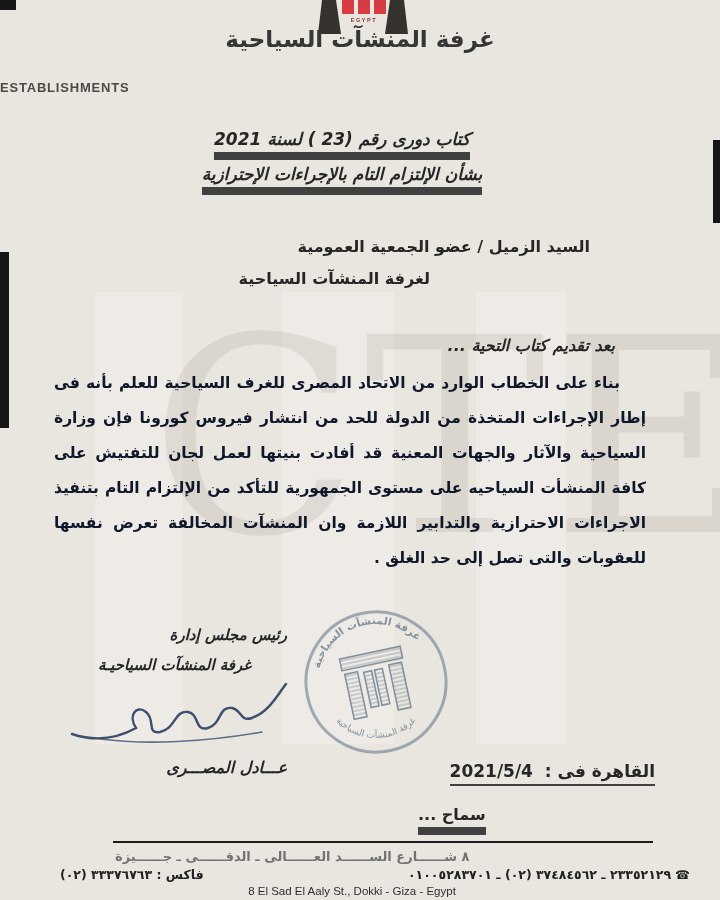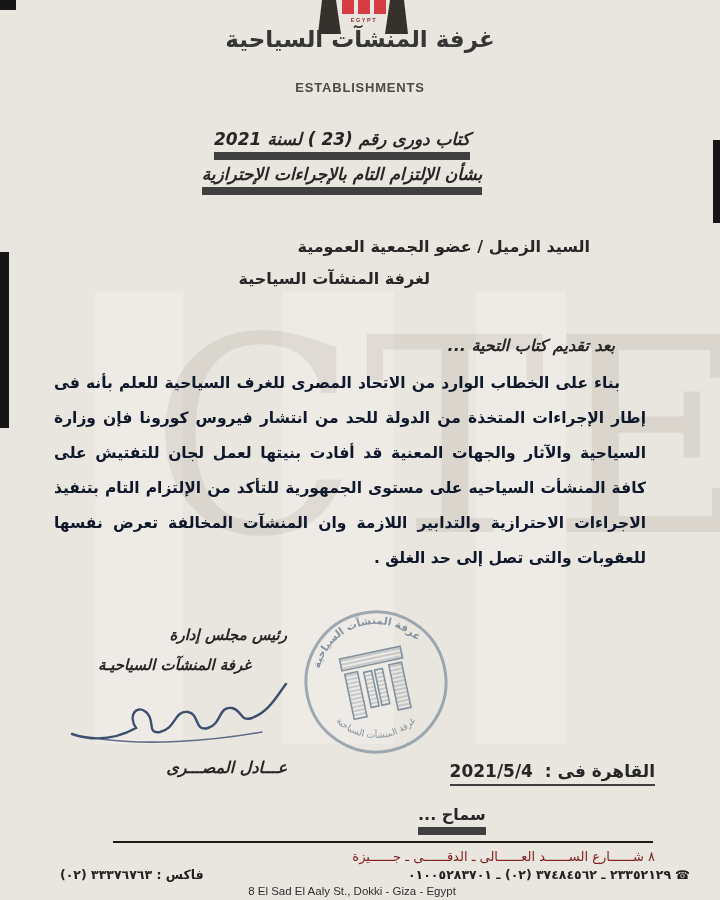--- a/index.html
+++ b/index.html
@@ -23,21 +23,21 @@
   .mark-l{left:0;top:252px;width:9px;height:176px}
   .mark-r{left:713px;top:140px;width:7px;height:83px}
 
   
   .logo{position:absolute;left:303px;top:0;width:120px;height:46px}
   .egypt-label{font-family:"Liberation Sans",sans-serif;font-weight:bold;font-size:5.5px;letter-spacing:1.6px;fill:#8a3030;}
   .pylon{fill:var(--logo-dark,#35322e);}
   .redblock{fill:var(--logo-red,#d63c42);}
   .org-ar{position:absolute;left:0;right:0;top:26px;text-align:center;font-size:23px;font-weight:bold;color:#363636;}
   .org-en1{position:absolute;left:0;right:0;top:58px;text-align:center;font-family:"Liberation Sans",sans-serif;font-size:18px;font-weight:bold;letter-spacing:.4px;color:#4a4a48;}
-  .org-en2{position:absolute;left:0;right:0;top:80px;text-align:center;font-family:"Liberation Sans",sans-serif;font-size:13px;font-weight:bold;letter-spacing:.8px;color:#4a4a48;}
+  .org-en2{position:absolute;left:0;right:0;top:80px;text-align:left;font-family:"Liberation Sans",sans-serif;font-size:13px;font-weight:bold;letter-spacing:.8px;color:#4a4a48;}
 
   
   .subj{position:absolute;left:0;right:0;text-align:center;transform:translateX(-18px);direction:rtl;font-size:17px;font-weight:bold;font-style:italic;}
   .subj1{top:129px}.subj2{top:164px}
   .u{display:inline-block;border-bottom:8px solid #404040;padding-bottom:3px;}
 
   
   .addr1{position:absolute;right:130px;top:237px;direction:rtl;font-size:16px;font-weight:bold;}
   .addr2{position:absolute;right:290px;top:269px;direction:rtl;font-size:16px;font-weight:bold;}
   .greeting{position:absolute;right:105px;top:336px;direction:rtl;font-size:16px;font-weight:bold;font-style:italic;}
@@ -59,21 +59,21 @@
   
   .stamp{position:absolute;left:300px;top:606px;width:152px;height:152px;transform:rotate(-12deg);opacity:.82;}
 
   
   .dateline{position:absolute;right:65px;top:761px;direction:rtl;font-size:17px;font-weight:bold;}
   .dateline .u{border-bottom-width:2px;}
   .annotation{position:absolute;left:418px;top:805px;direction:rtl;font-size:16px;font-weight:bold;}
 
   
   .divider{position:absolute;left:113px;top:841px;width:540px;height:2px;background:#1b1b1b;}
-  .f-address{position:absolute;left:115px;top:849px;width:540px;text-align:right;direction:rtl;font-size:13px;font-weight:normal;color:#7f1d1d;}
+  .f-address{position:absolute;left:115px;top:849px;width:540px;text-align:left;direction:rtl;font-size:13px;font-weight:bold;color:#737373;}
   .f-phone{position:absolute;right:30px;top:867px;direction:rtl;font-size:12.5px;font-weight:bold;color:#222;}
   .f-fax{position:absolute;left:60px;top:867px;direction:rtl;font-size:12.5px;font-weight:bold;color:#222;}
   .f-en{position:absolute;left:0;right:16px;top:885px;text-align:center;font-family:"Liberation Sans",sans-serif;font-size:11.5px;color:#2e2e2e;}
   .ph-icon{font-size:12px;margin-left:4px;}
 </style>
 </head>
 <body>
 
 <div class="page" style="--page-bg: #e9e6df; --ink: #262626; --logo-red: #d63c42; --logo-dark: #35322e; --stamp-ink: #6d7f90; --signature-ink: #3d4f6e;">
 

